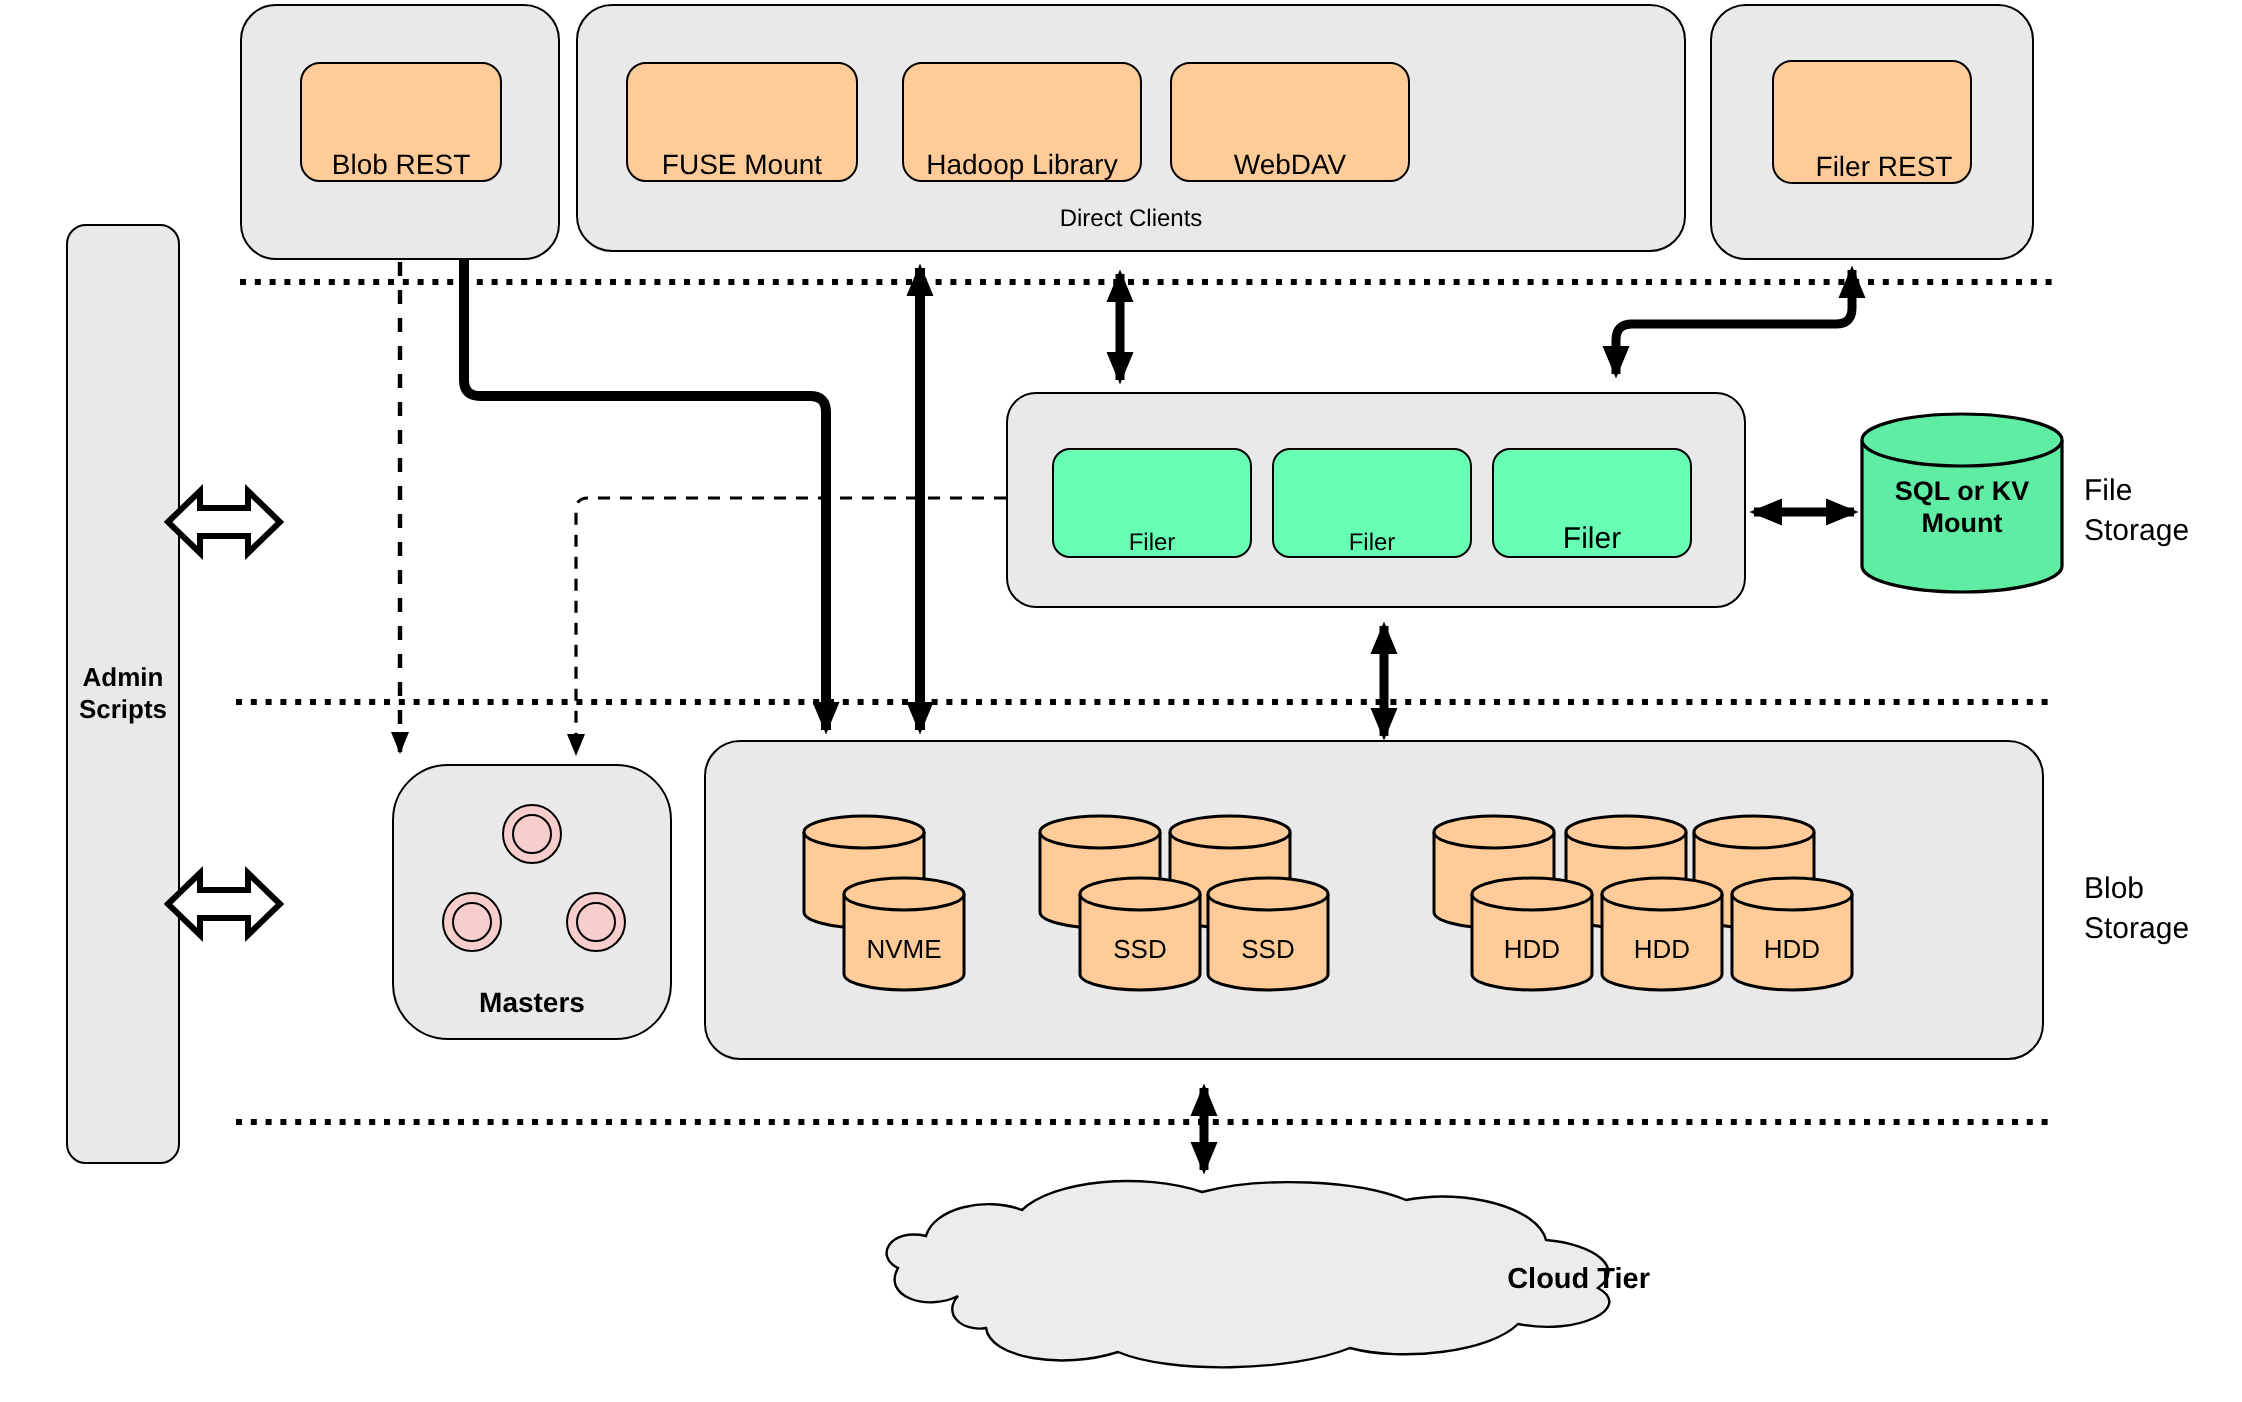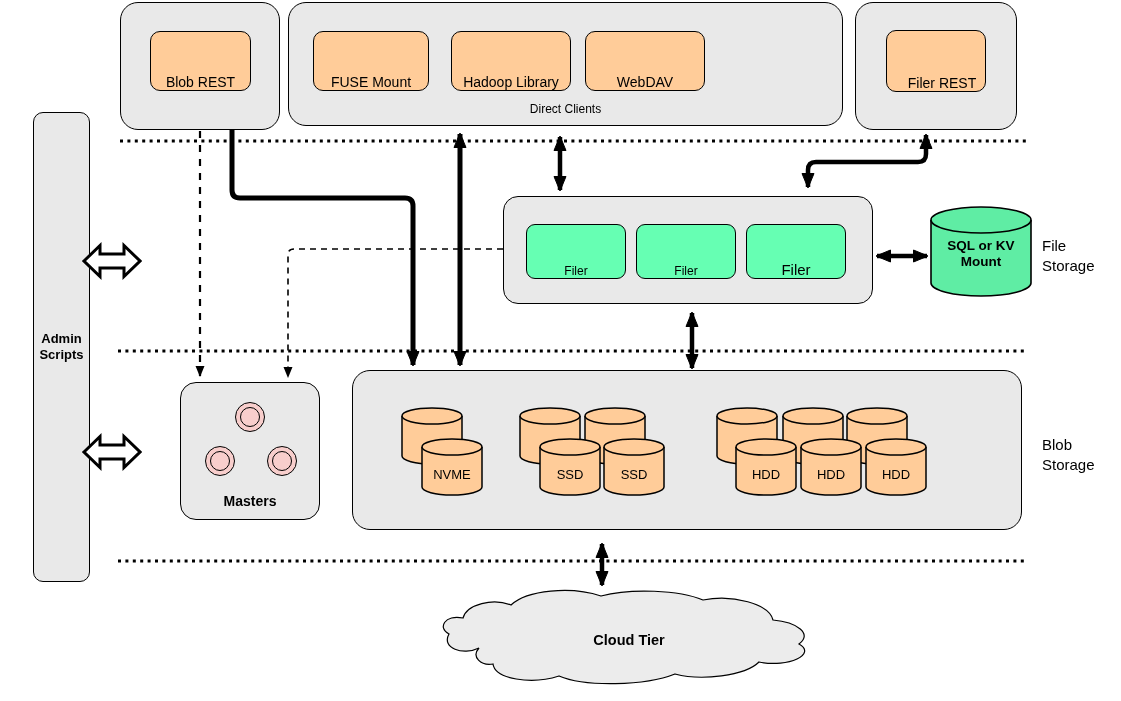--- a/index.html
+++ b/index.html
@@ -29,21 +29,21 @@
 
   .masters-label{position:absolute;left:0;right:0;bottom:10px;text-align:center;font-weight:bold;font-size:14px;}
 
   .cyl{position:absolute;overflow:visible;}
   .cyl text{font-family:"Liberation Sans",sans-serif;font-size:13px;}
 
   .sql-wrap{position:absolute;left:930px;top:206px;width:102px;height:92px;}
   .sql-label{position:absolute;left:5px;right:5px;top:32px;text-align:center;font-weight:bold;font-size:13.5px;line-height:1.2;}
 
   .cloud-wrap{position:absolute;left:433px;top:586px;width:392px;height:112px;}
-  .cloud-label{position:absolute;left:0;right:0;top:46px;text-align:center;font-weight:bold;font-size:14.5px;}
+  .cloud-label{position:absolute;left:0;right:0;top:46px;text-align:right;font-weight:bold;font-size:14.5px;}
 
   .overlay{position:absolute;left:0;top:0;width:1121px;height:701px;pointer-events:none;z-index:10;}
 </style>
 </head>
 <body>
 
 <div class="canvas">
 
   <svg width="0" height="0" style="position:absolute" aria-hidden="true">
     <defs>
@@ -101,21 +101,21 @@
   <div class="sql-wrap">
     <svg width="102" height="92">
       <path d="M1,14 L1,77 A50,13 0 0 0 101,77 L101,14" style="fill:var(--cyl-green,#5FEDA4);stroke:var(--ink,#000);stroke-width:1.6"></path>
       <ellipse cx="51" cy="14" rx="50" ry="13" style="fill:var(--cyl-green,#5FEDA4);stroke:var(--ink,#000);stroke-width:1.6"></ellipse>
     </svg>
     <div class="sql-label">SQL or KV Mount</div>
   </div>
 
   <div class="layer-label" style="left:1042px;top:236px;">File Storage</div>
 
-  <div class="container" style="left:180px;top:382px;width:140px;height:138px;border-radius:16px;">
+  <div class="container" style="left:196px;top:382px;width:140px;height:138px;border-radius:28px;">
     <div class="circle-outer" style="left:54px;top:19px;">
         <div class="circle-inner"></div>
       </div>
     <div class="circle-outer" style="left:24px;top:63px;">
         <div class="circle-inner"></div>
       </div>
     <div class="circle-outer" style="left:86px;top:63px;">
         <div class="circle-inner"></div>
       </div>
     <div class="masters-label">Masters</div>

